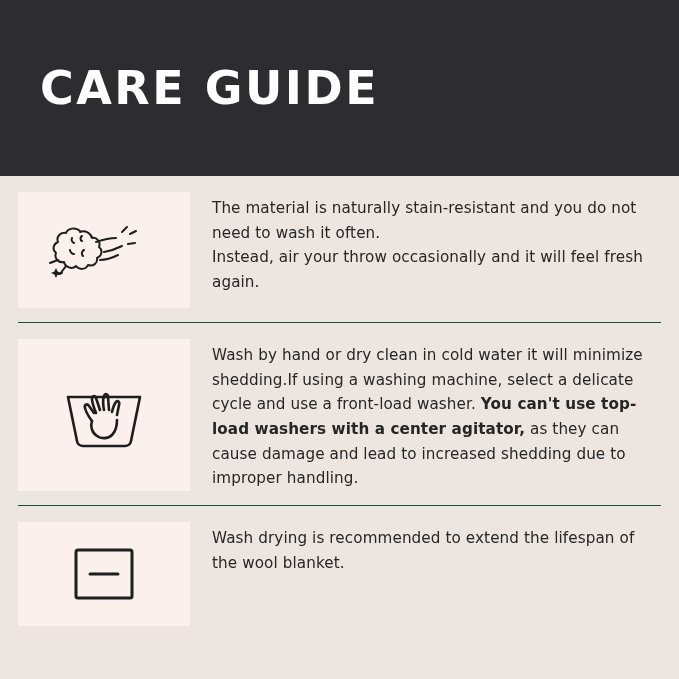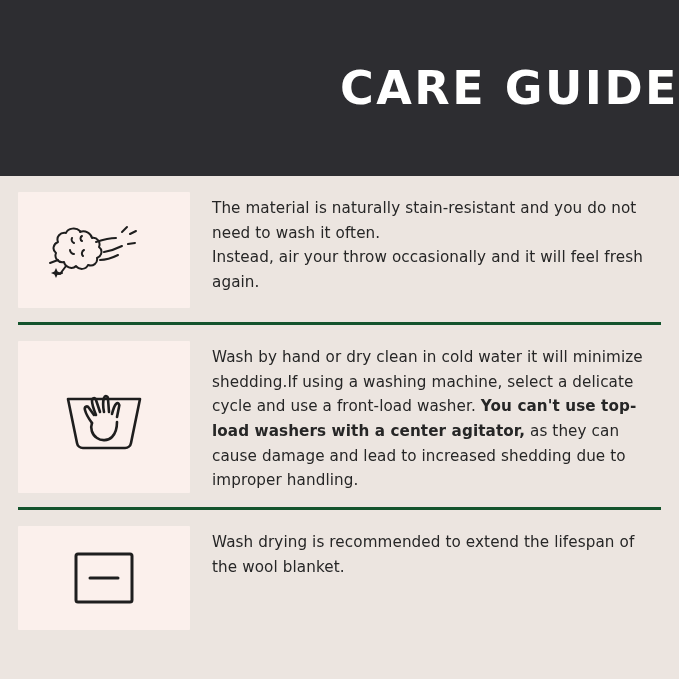--- a/index.html
+++ b/index.html
@@ -21,21 +21,21 @@
     box-sizing: border-box;
     display: flex;
     flex-direction: column;
   }
   
   .header {
     height: 176px;
     background: #2d2d31;
     display: flex;
     align-items: center;
-    justify-content: flex-end;
+    justify-content: flex-start;
     flex: none;
     padding-left: 40px;
   }
   .header-title {
     color: #ffffff;
     font-family: "DejaVu Sans", sans-serif;
     font-size: 46px;
     font-weight: bold;
     letter-spacing: 2.5px;
     text-align: center;
@@ -46,21 +46,21 @@
     flex: 1;
     padding: 0 18px;
     box-sizing: border-box;
     display: flex;
     flex-direction: column;
   }
   .care-row {
     display: flex;
     align-items: flex-start;
     padding: 16px 0 14px 0;
-    border-bottom: 3px solid #14532d;
+    border-bottom: 1px solid #14532d;
   }
   .care-row:last-child {
     border-bottom: none;
   }
   .icon-box {
     width: 172px;
     height: 116px;
     background: #fbf0ec;
     flex: none;
     display: flex;

